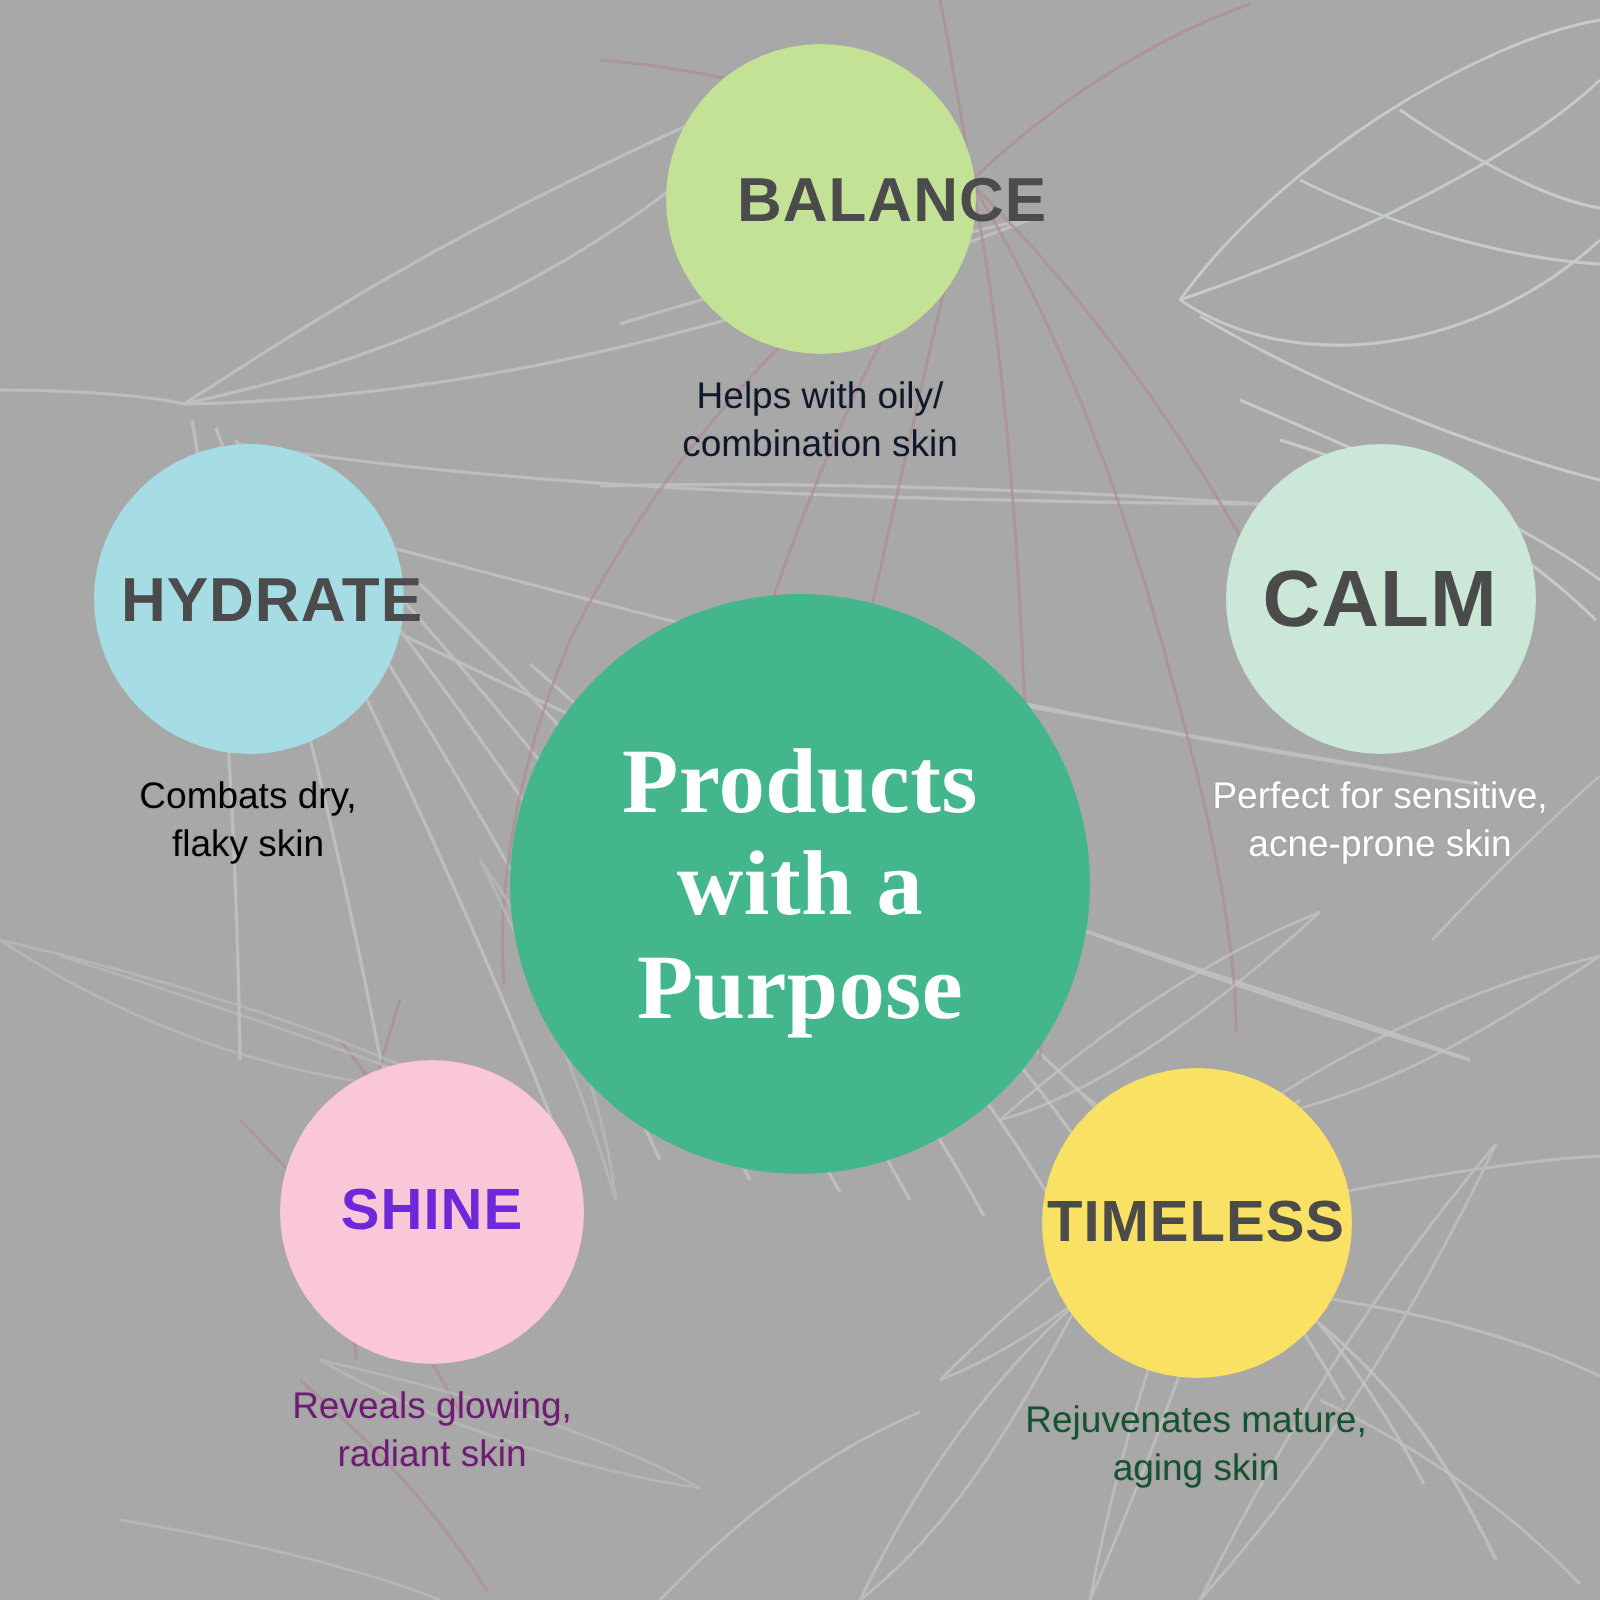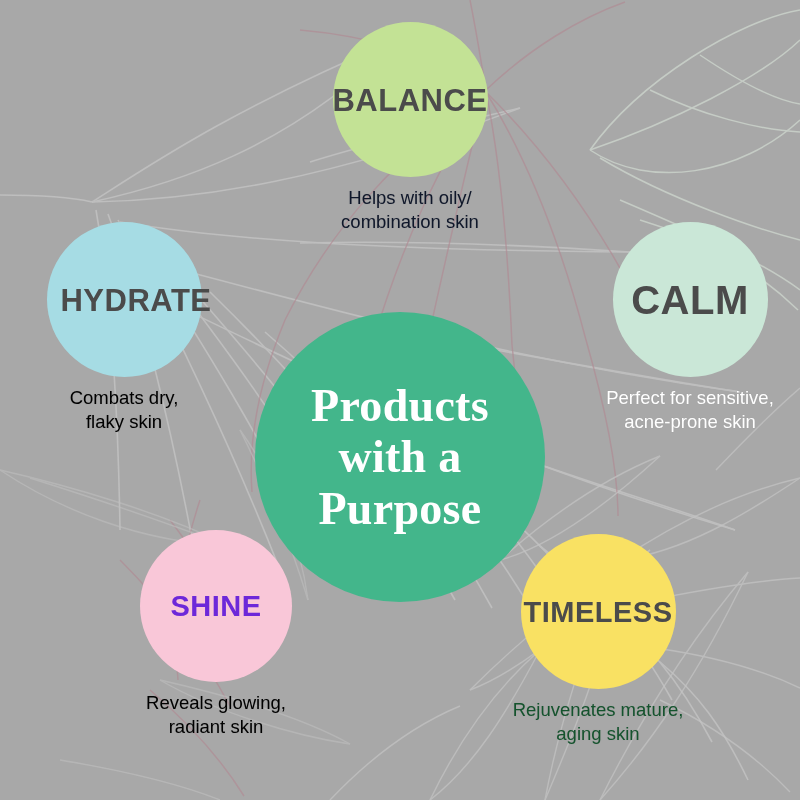--- a/index.html
+++ b/index.html
@@ -55,21 +55,21 @@
     line-height: 1.28;
     text-align: center;
     white-space: pre-line;
     margin-top: 9px;
     text-shadow: 0 0 1px rgba(120,120,120,0.25);
   }
 
   
   #center-node {
     left: 255px;
-    top: 312px;
+    top: 297px;
   }
   #center-bubble {
     width: 290px;
     height: 290px;
     background: #43b68b;
   }
   #center-title {
     font-family: "Liberation Serif", serif;
     font-weight: 700;
     color: #ffffff;
@@ -202,21 +202,21 @@
   <div class="node" id="center-node">
     <div class="bubble" id="center-bubble" style="background: rgb(67, 182, 139);">
       <div id="center-title" style="color: rgb(255, 255, 255);">Products
 with a
 Purpose</div>
     </div>
   </div>
 
   <div class="node" id="node-balance">
     <div class="bubble" id="bubble-balance" style="background: rgb(195, 226, 149);">
-      <span class="bubble-label" id="label-balance" style="color: rgb(75, 75, 75);">BALANCE</span>
+      <span class="bubble-label" id="label-balance" style="color: rgb(75, 75, 75); margin-left: 36px;">BALANCE</span>
     </div>
     <div class="caption" style="color: #0f172a;">Helps with oily/
 combination skin</div>
   </div>
 
   <div class="node" id="node-hydrate">
     <div class="bubble" id="bubble-hydrate" style="background: rgb(166, 220, 228);">
       <span class="bubble-label" id="label-hydrate" style="color: rgb(75, 75, 75); padding-left: 24px;">HYDRATE</span>
     </div>
     <div class="caption" style="color: #000000;">Combats dry,
@@ -228,21 +228,21 @@
       <span class="bubble-label" id="label-calm" style="color: rgb(75, 75, 75);">CALM</span>
     </div>
     <div class="caption" style="color: rgb(255, 255, 255);">Perfect for sensitive,
 acne-prone skin</div>
   </div>
 
   <div class="node" id="node-shine">
     <div class="bubble" id="bubble-shine" style="background: rgb(249, 199, 216);">
       <span class="bubble-label" id="label-shine" style="color: #6d28d9;">SHINE</span>
     </div>
-    <div class="caption" style="color: #000000;">Reveals glowing,
+    <div class="caption" style="color: #701a75;">Reveals glowing,
 radiant skin</div>
   </div>
 
   <div class="node" id="node-timeless">
     <div class="bubble" id="bubble-timeless" style="background: rgb(249, 225, 99);">
       <span class="bubble-label" id="label-timeless" style="color: rgb(75, 75, 75);">TIMELESS</span>
     </div>
     <div class="caption" style="color: #14532d;">Rejuvenates mature,
 aging skin</div>
   </div>

